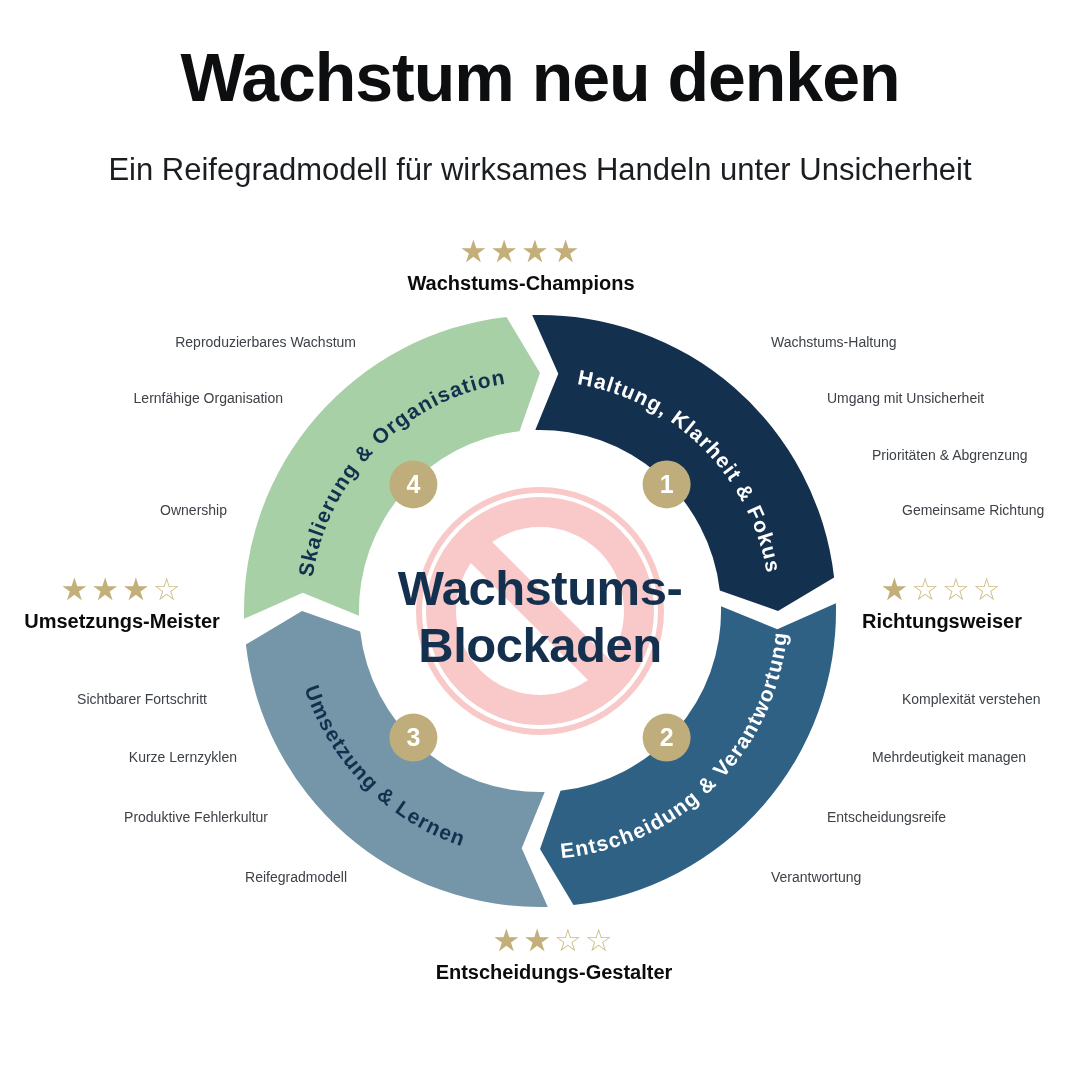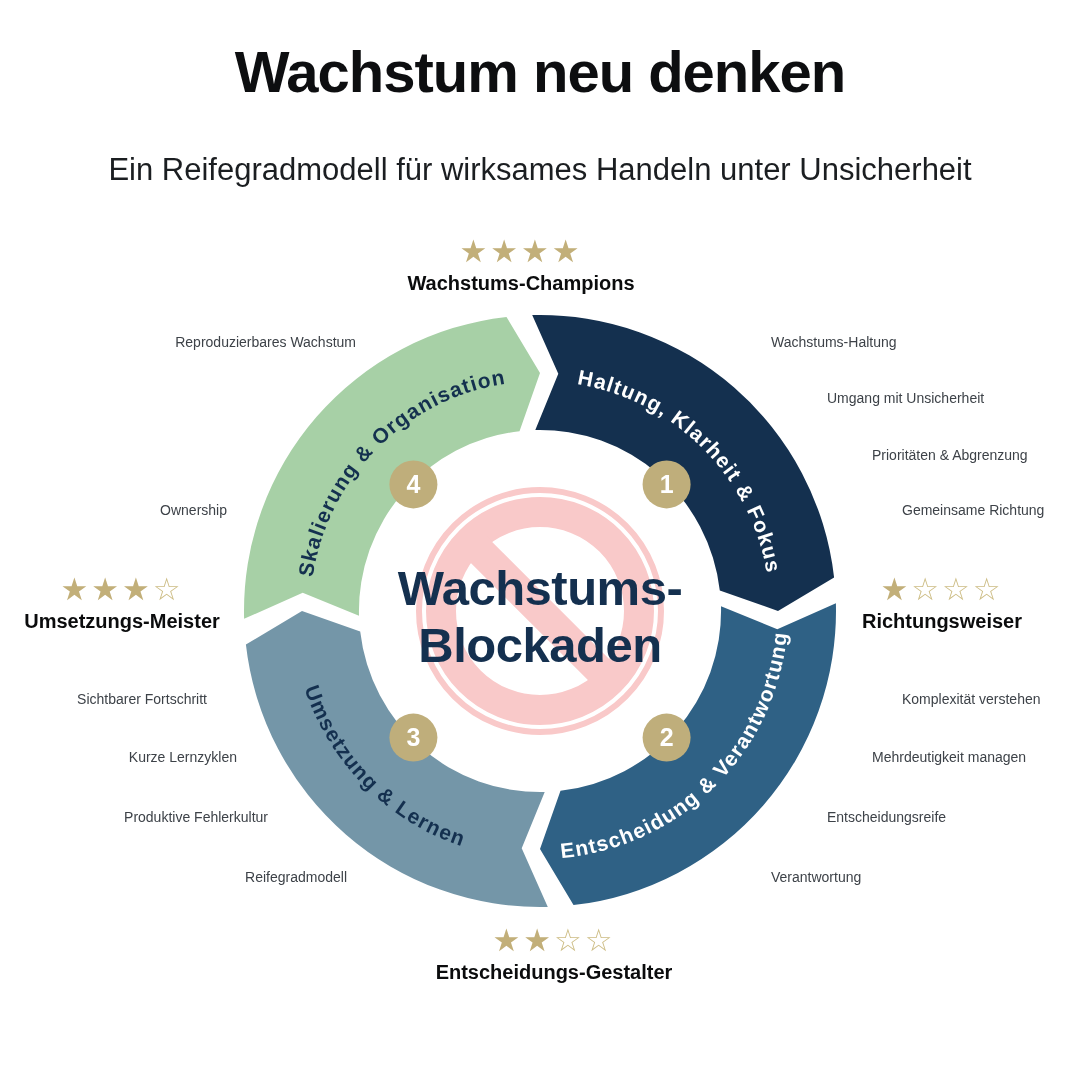--- a/index.html
+++ b/index.html
@@ -1,20 +1,20 @@
 <!DOCTYPE html>
 <html><head>
 <meta charset="utf-8">
 <style>
   html,body{margin:0;padding:0;background:#ffffff;}
   body{width:1080px;height:1080px;position:relative;overflow:hidden;
        font-family:"Liberation Sans","DejaVu Sans",sans-serif;}
   .stage{position:absolute;inset:0;width:1080px;height:1080px;}
   .title{position:absolute;left:0;right:0;top:38px;text-align:center;
-         font-size:58px;font-weight:700;color:#0d0e10;letter-spacing:-1px;}
+         font-size:68px;font-weight:700;color:#0d0e10;letter-spacing:-1px;}
   .subtitle{position:absolute;left:0;right:0;top:124px;text-align:center;
             font-size:31px;font-weight:400;color:#1b1e21;margin-top:28px;}
   svg.wheel{position:absolute;left:0;top:0;}
   .item{position:absolute;font-size:14px;color:#3d4248;white-space:nowrap;line-height:22px;}
   .item.right-col{text-align:left;margin-left:44px;}
   .item.left-col{text-align:right;}
   .tier{position:absolute;width:320px;display:flex;flex-direction:column;
         align-items:center;}
   .stars{font-size:31px;line-height:32px;letter-spacing:3px;white-space:nowrap;}
   .star{display:inline;}
@@ -96,20 +96,21 @@
   <div class="item right-col" style="left:828px;top:746px">Mehrdeutigkeit managen</div>
   <div class="item right-col" style="left:783px;top:806px">Entscheidungsreife</div>
   <div class="item right-col" style="left:727px;top:866px">Verantwortung</div>
 
   <div class="item left-col" style="right:873px;top:688px">Sichtbarer Fortschritt</div>
   <div class="item left-col" style="right:843px;top:746px">Kurze Lernzyklen</div>
   <div class="item left-col" style="right:812px;top:806px">Produktive Fehlerkultur</div>
   <div class="item left-col" style="right:733px;top:866px">Reifegradmodell</div>
 
   <div class="item left-col" style="right:724px;top:331px">Reproduzierbares Wachstum</div>
+  <div class="item left-col" style="right:797px;top:387px">Lernfähige Organisation</div>
   <div class="item left-col" style="right:853px;top:499px">Ownership</div>
 
   <div class="tier" style="left:361px;top:236px">
     <div class="stars"><span class="star filled" style="color: rgb(194, 175, 121);">★</span><span class="star filled" style="color: rgb(194, 175, 121);">★</span><span class="star filled" style="color: rgb(194, 175, 121);">★</span><span class="star filled" style="color: rgb(194, 175, 121);">★</span></div>
     <div class="tier-label">Wachstums-Champions</div>
   </div>
   <div class="tier" style="left:782px;top:574px">
     <div class="stars"><span class="star filled" style="color: rgb(194, 175, 121);">★</span><span class="star empty" style="color: rgb(205, 189, 133);">☆</span><span class="star empty" style="color: rgb(205, 189, 133);">☆</span><span class="star empty" style="color: rgb(205, 189, 133);">☆</span></div>
     <div class="tier-label">Richtungsweiser</div>
   </div>

